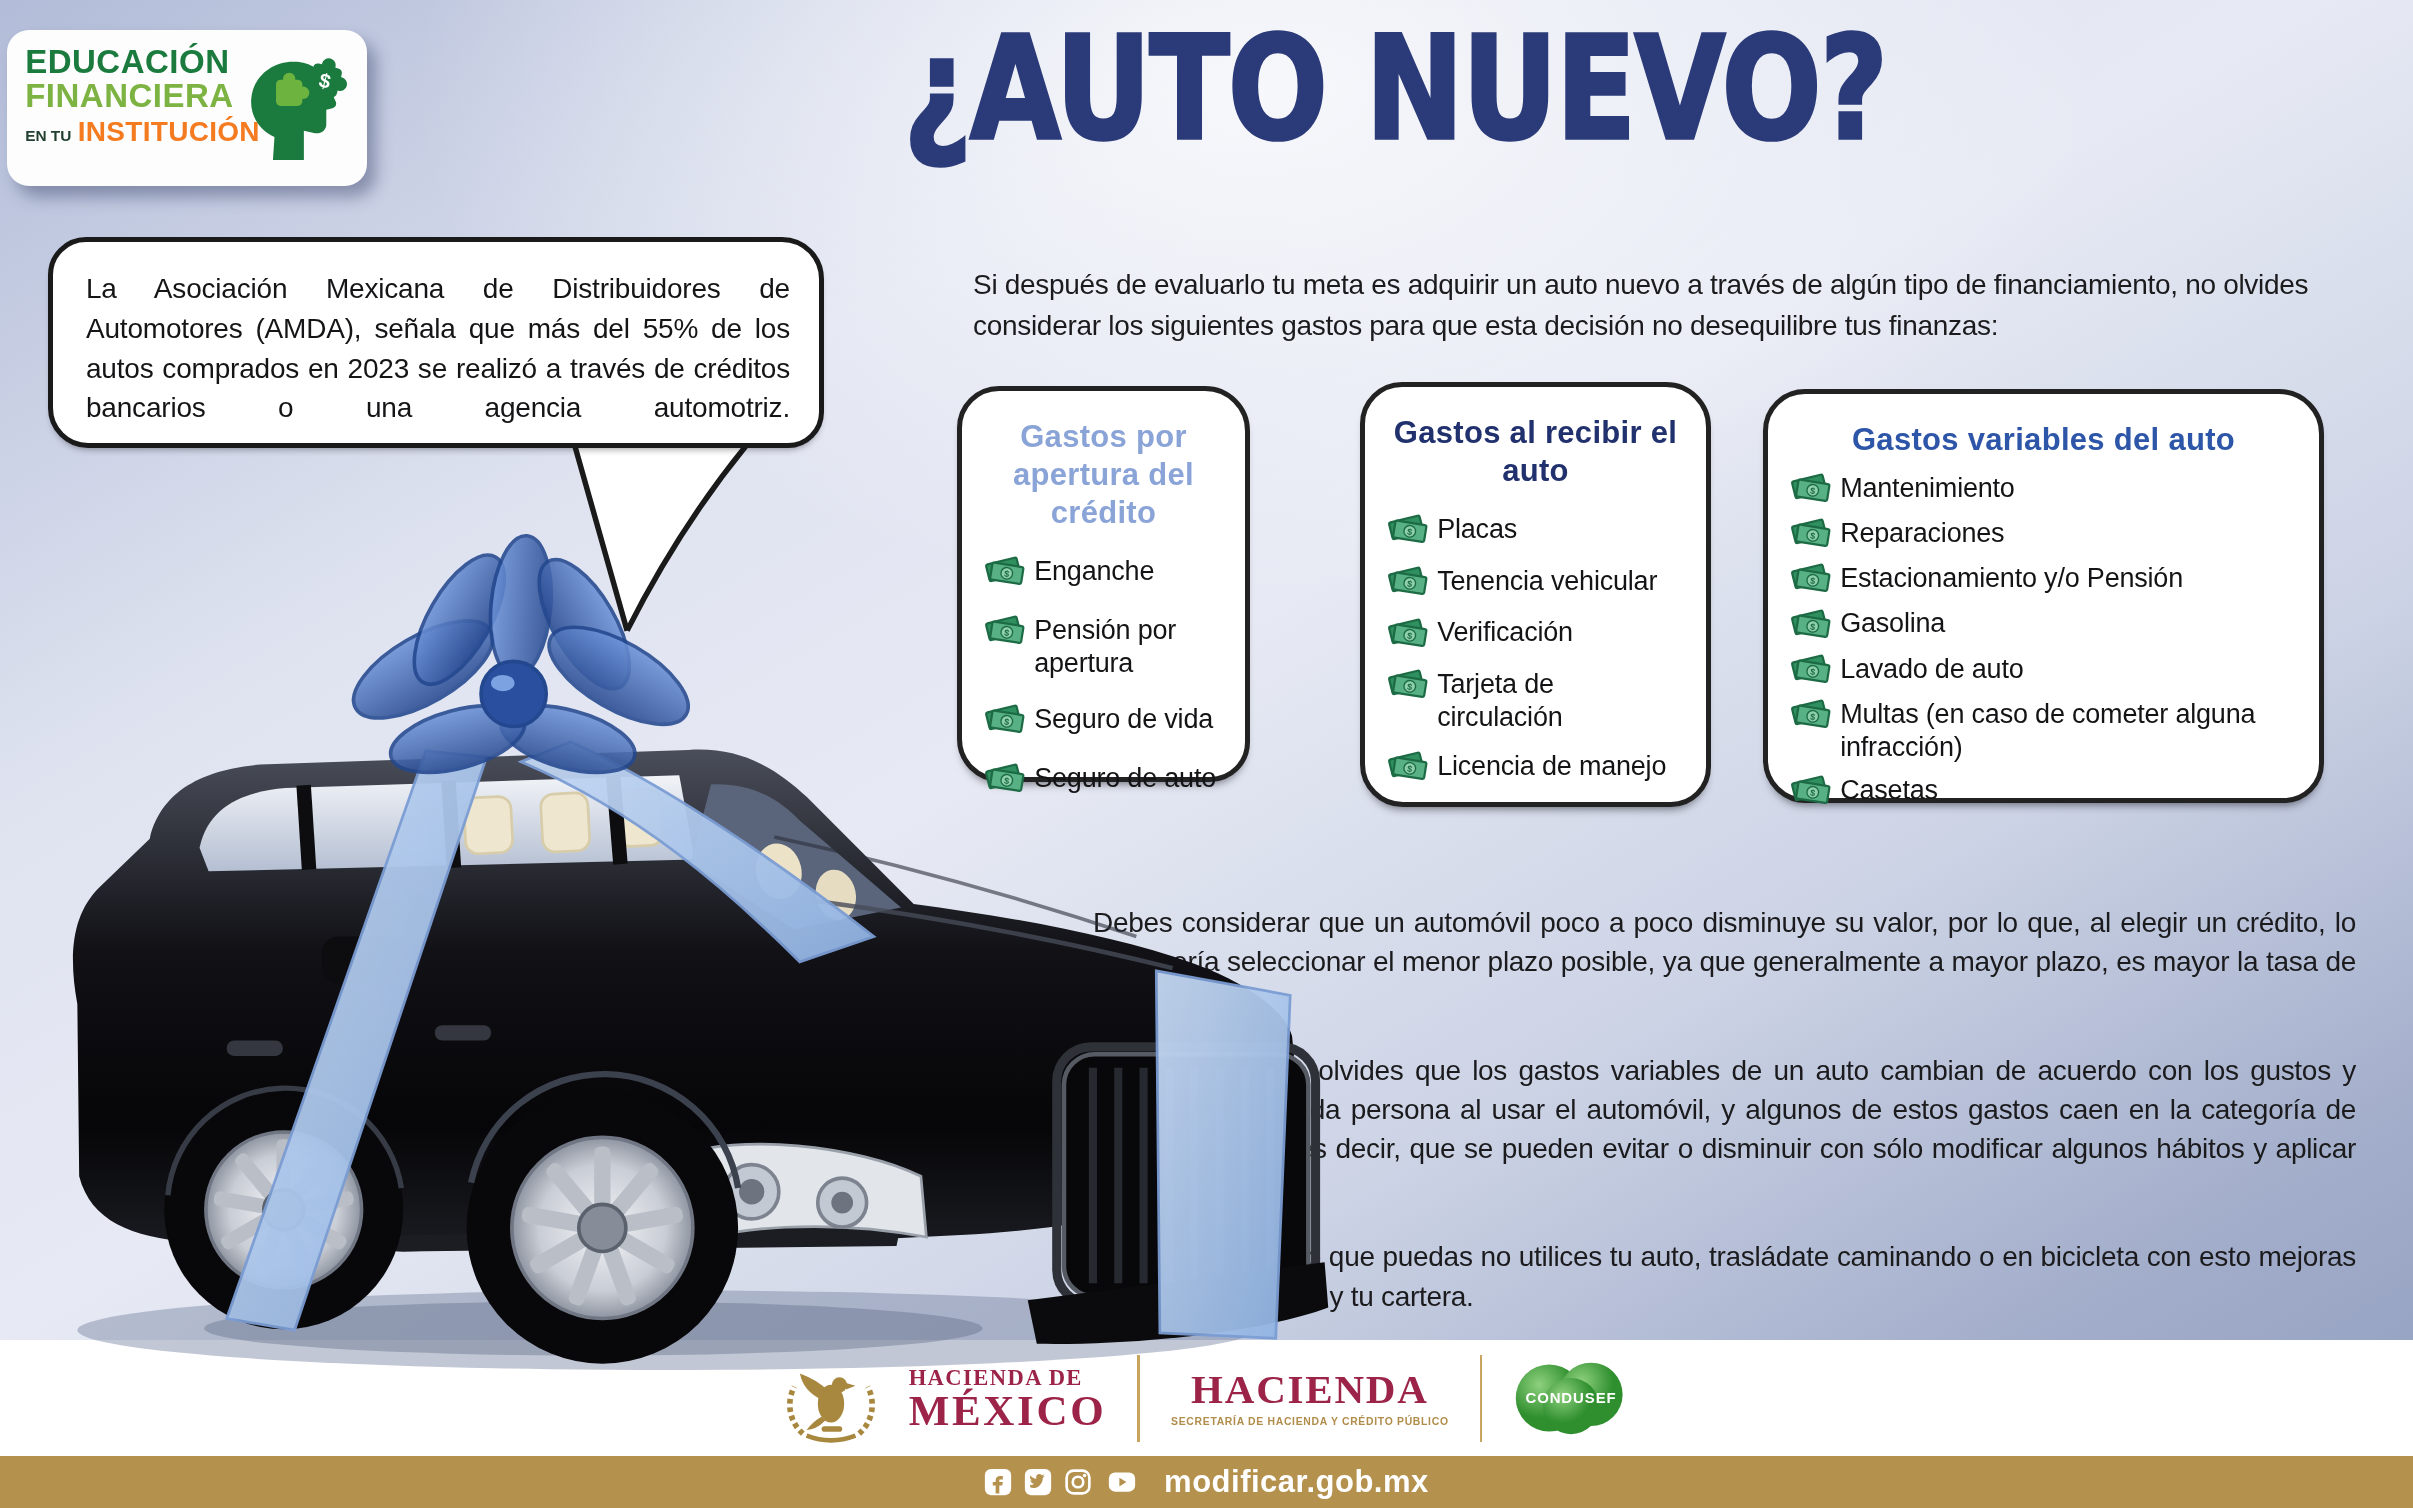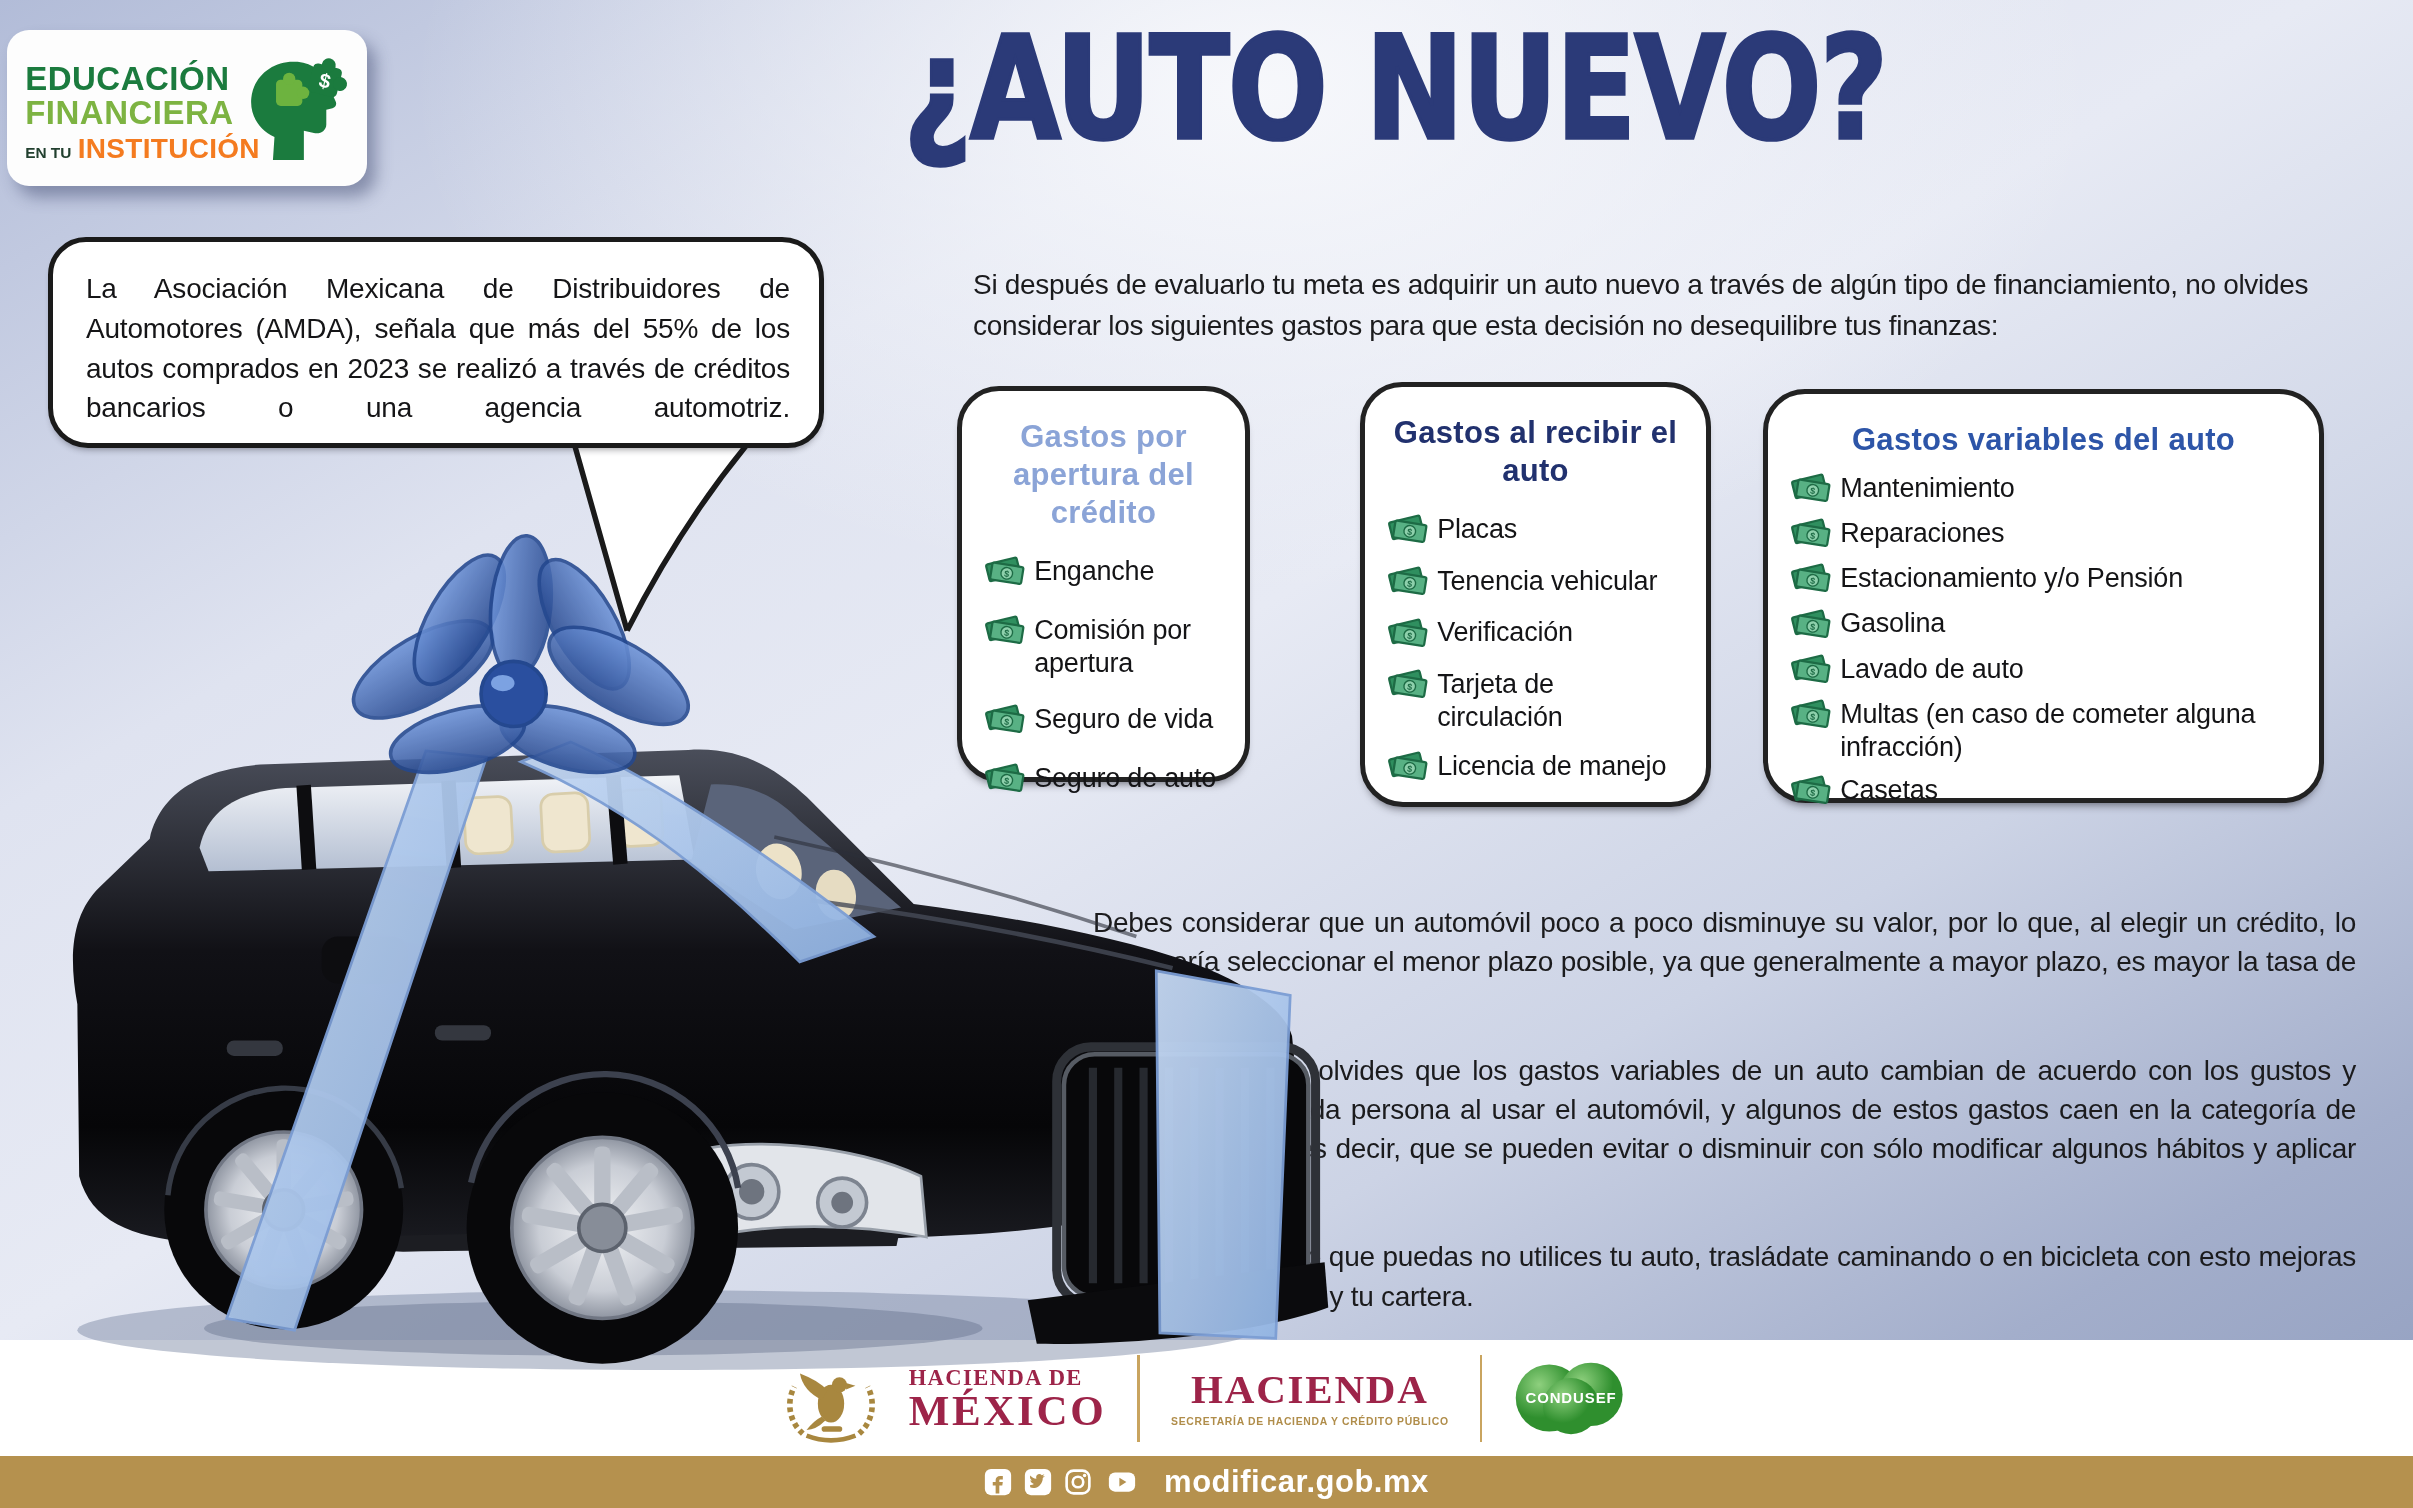--- a/index.html
+++ b/index.html
@@ -6,21 +6,21 @@
   html,body { width:2413px; height:1509px; }
   body { font-family:"Liberation Sans", sans-serif; }
   #canvas {
     position:relative; width:2413px; height:1509px; overflow:hidden;
     background:
       radial-gradient(ellipse 1357px 814px at 52% 6%, rgba(248,249,252,.95) 0%, rgba(248,249,252,0) 62%),
       linear-gradient(150deg, #b2bcd8 0%, #dfe3f0 28%, #e7eaf4 46%, #ccd3e5 68%, #a3aecb 86%, #909dbe 100%);
   }
   
   .badge { position:absolute; left:7.2px; top:30px; width:360px; height:156px; background:#fdfdfd;
-    border-radius:22px; box-shadow:9px 11px 16.3px rgba(45,55,95,.42); padding:32px 0 0 18px; }
+    border-radius:22px; box-shadow:9px 11px 16.3px rgba(45,55,95,.42); padding:15px 0 0 18px; }
   .badge .l1 { font-size:33px; font-weight:bold; color:#1b7b3e; letter-spacing:0.5px; line-height:1.02; }
   .badge .l2 { font-size:33px; font-weight:bold; color:#7db342; letter-spacing:0.5px; line-height:1.02; }
   .badge .l3 { display:flex; align-items:baseline; gap:6.3px; margin-top:3.6px; }
   .badge .l3s { font-size:15.4px; font-weight:bold; color:#22402f; }
   .badge .l3b { font-size:28px; font-weight:bold; color:#f47b20; letter-spacing:0.3px; }
   .badge svg { position:absolute; right:9px; top:12.7px; }
   
   .title { position:absolute; left:796px; top:5.4px; width:1195px; text-align:center;
     font-family:"DejaVu Sans", sans-serif; font-size:143px; font-weight:bold; color:#2b3a78;
     white-space:nowrap; transform:scaleX(.82); transform-origin:50% 0; letter-spacing:-1.8px;
@@ -257,21 +257,21 @@
         <span class="ic"><svg width="43" height="38" viewBox="0 0 48 42">
             <g transform="rotate(-14 20 20)">
               <rect x="4" y="10" width="35" height="19" rx="2" fill="#2f8f5f" stroke="#1d6b45" stroke-width="2.5"></rect>
             </g>
             <g transform="rotate(9 25 23)">
               <rect x="8" y="14" width="35" height="19" rx="2" fill="#58b184" stroke="#1d6b45" stroke-width="2.5"></rect>
               <circle cx="25.5" cy="23.5" r="6.5" fill="#8ed0ac" stroke="#1d6b45" stroke-width="1.5"></circle>
               <text x="25.5" y="27.5" font-size="10" font-weight="bold" fill="#1d6b45" text-anchor="middle" font-family="Liberation Sans, sans-serif">$</text>
             </g>
           </svg></span>
-        <span class="lbl">Comisión por apertura</span>
+        <span class="lbl">Pensión por apertura</span>
       </div>
     <div class="item">
         <span class="ic"><svg width="43" height="38" viewBox="0 0 48 42">
             <g transform="rotate(-14 20 20)">
               <rect x="4" y="10" width="35" height="19" rx="2" fill="#2f8f5f" stroke="#1d6b45" stroke-width="2.5"></rect>
             </g>
             <g transform="rotate(9 25 23)">
               <rect x="8" y="14" width="35" height="19" rx="2" fill="#58b184" stroke="#1d6b45" stroke-width="2.5"></rect>
               <circle cx="25.5" cy="23.5" r="6.5" fill="#8ed0ac" stroke="#1d6b45" stroke-width="1.5"></circle>
               <text x="25.5" y="27.5" font-size="10" font-weight="bold" fill="#1d6b45" text-anchor="middle" font-family="Liberation Sans, sans-serif">$</text>

